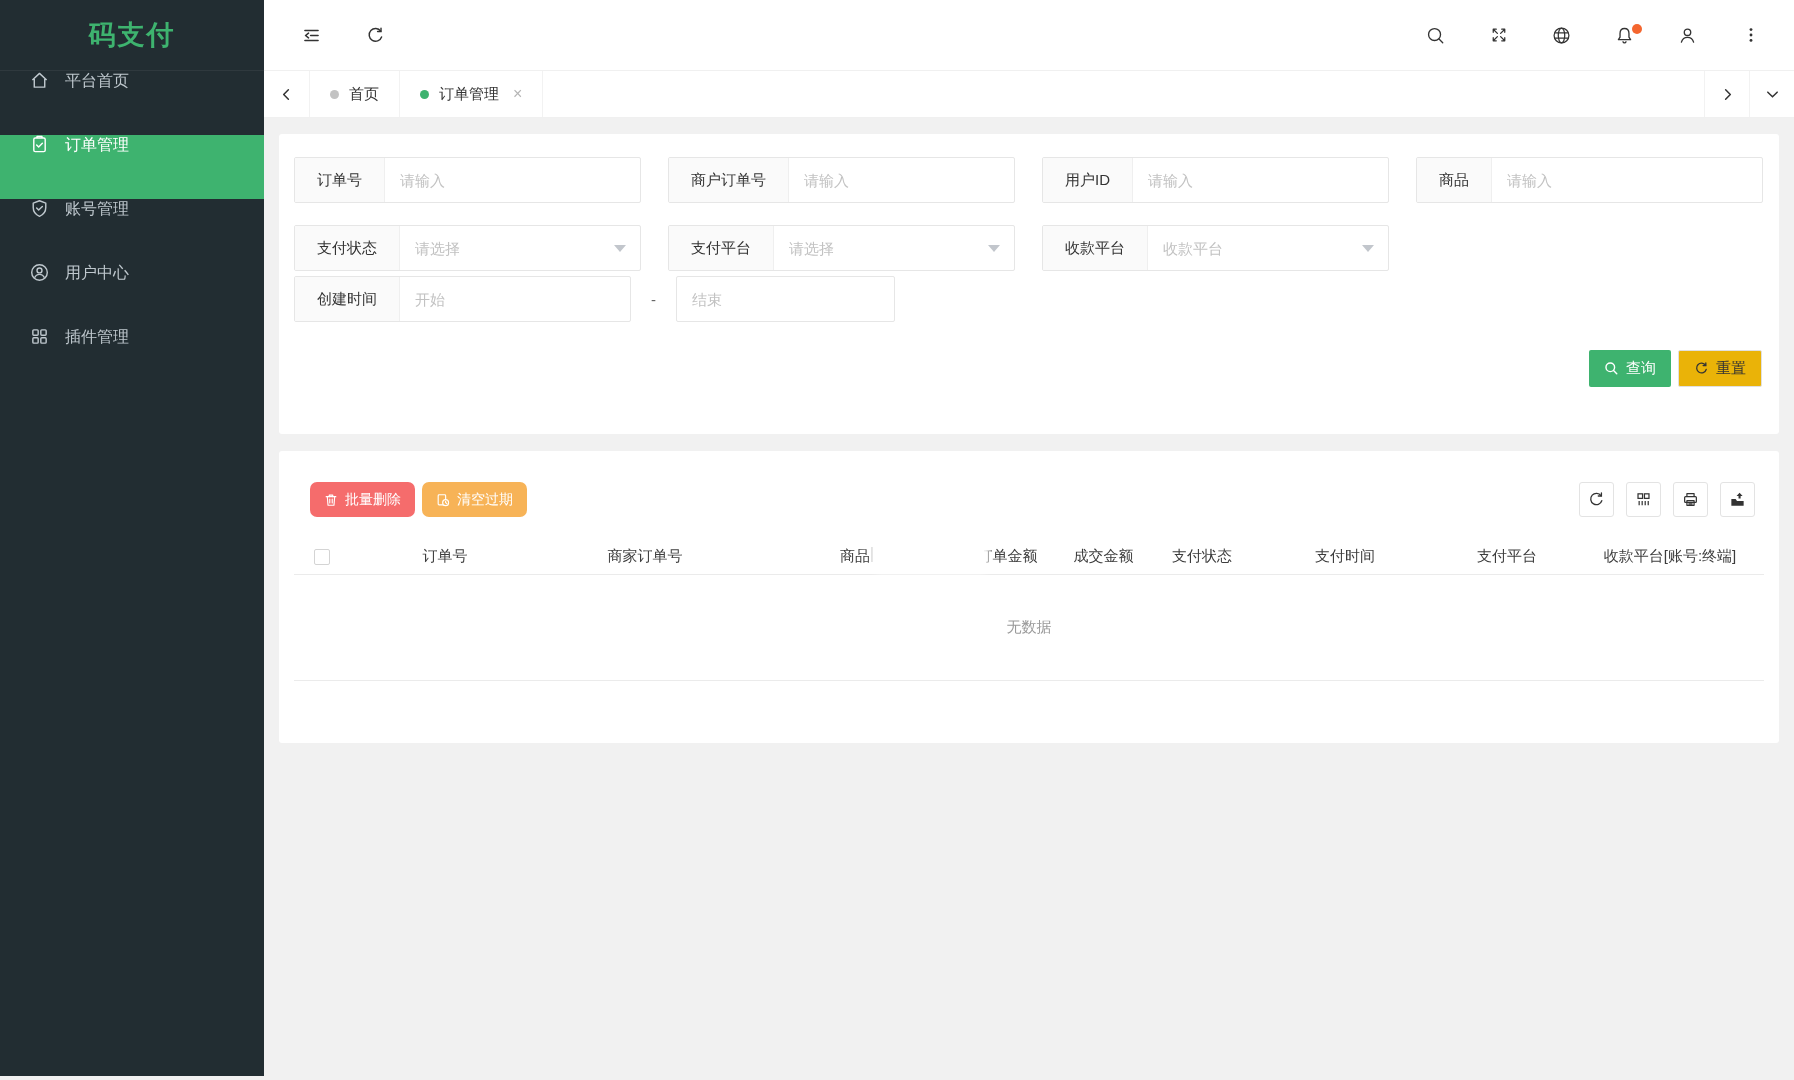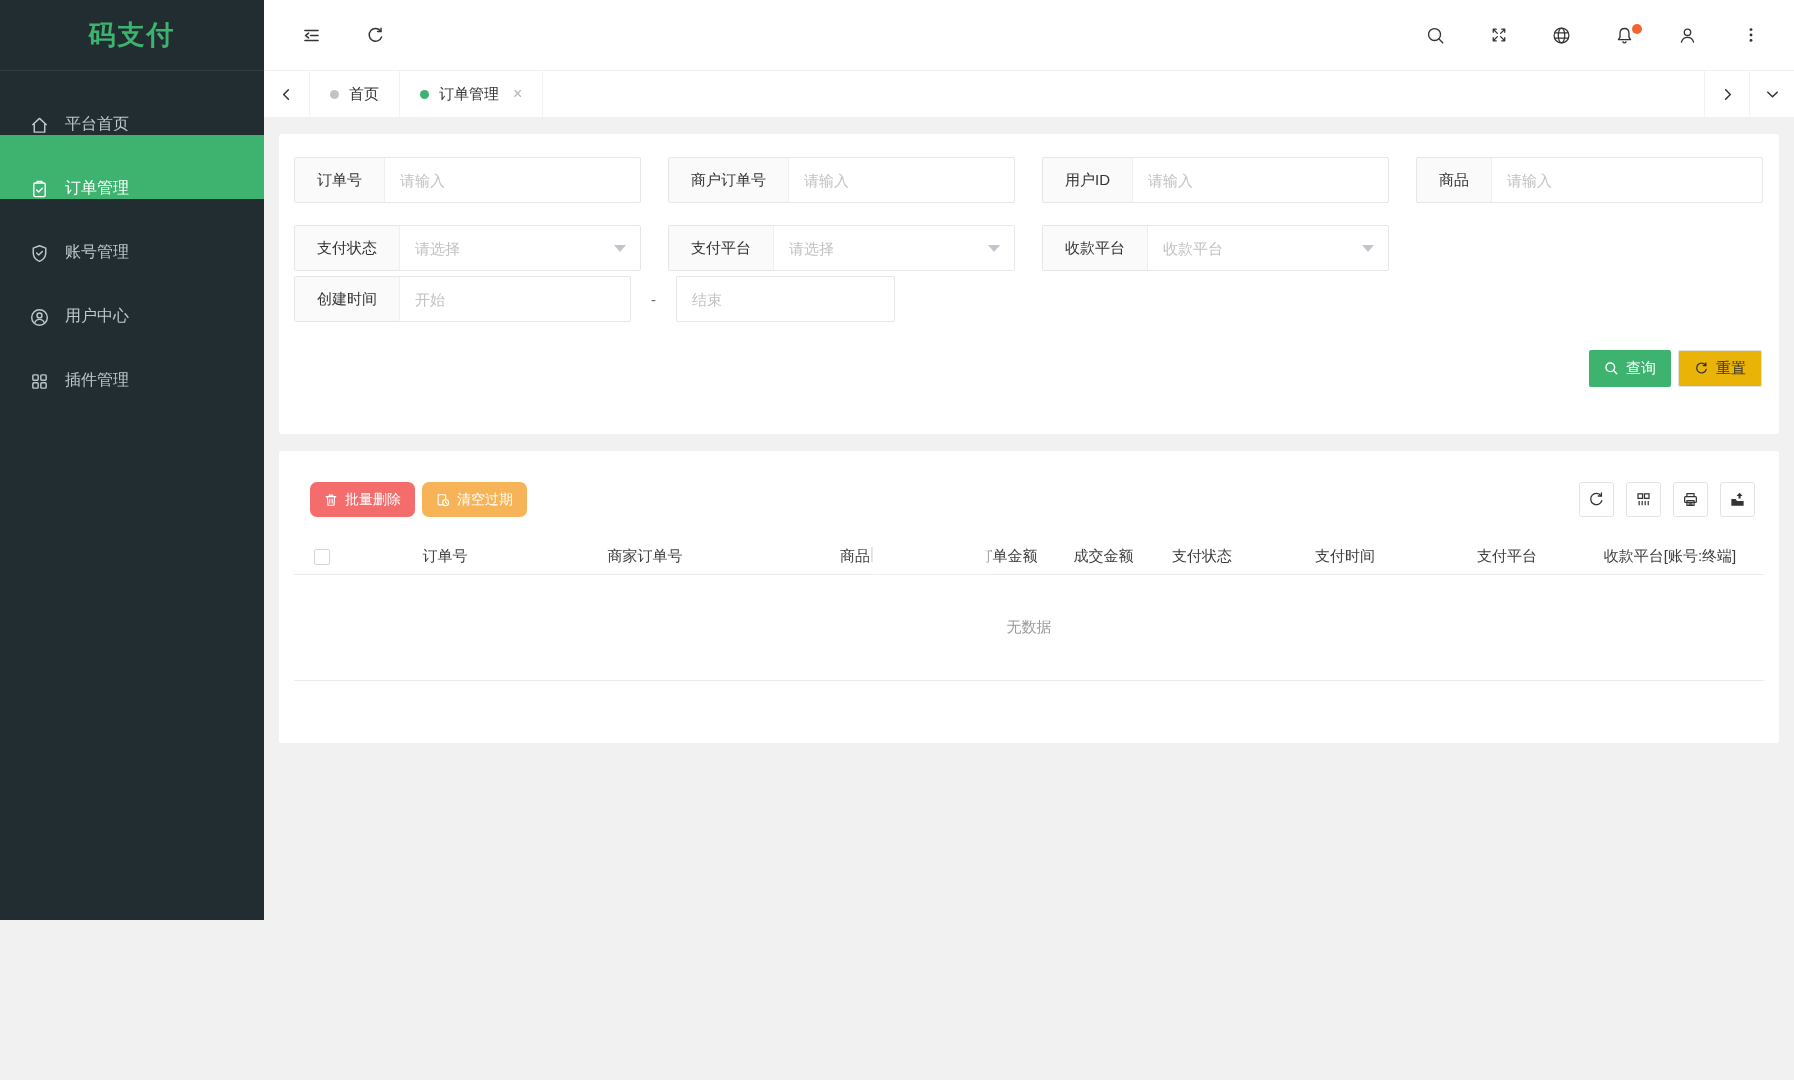--- a/index.html
+++ b/index.html
@@ -4,26 +4,26 @@
 <style>
   * { box-sizing: border-box; margin: 0; padding: 0; }
   html,body { width:1794px; height:1080px; }
   body {
     font-family: "Liberation Sans", "DejaVu Sans", sans-serif;
     background:#f1f1f1; overflow:hidden; position:relative; color:#333;
   }
   svg { display:block; }
 
   
-  .sidebar { position:absolute; left:0; top:0; width:264px; height:920px; background:#222d32; z-index:5; }
+  .sidebar { position:absolute; left:0; top:0; width:264px; height:1076px; background:#222d32; z-index:5; }
   .logo { height:71px; display:flex; align-items:center; justify-content:center;
           color:#3eb36f; font-size:27px; font-weight:bold; letter-spacing:2px;
           border-bottom:1px solid rgba(255,255,255,.06); }
   .menu { padding-top:0; }
-  .menu-item { height:64px; display:flex; align-items:flex-end; padding-left:30px; gap:16px;
+  .menu-item { height:64px; display:flex; align-items:flex-start; padding-left:30px; gap:16px;
                color:#bfc8ce; font-size:16px; cursor:pointer; }
   .menu-item .mi-icon { width:19px; height:19px; flex:0 0 19px; }
   .menu-item.active { background:#3eb36f; color:#ffffff; }
 
   
   .header { position:absolute; left:264px; top:0; right:0; height:71px; background:#fff;
             border-bottom:1px solid #f0f0f0; z-index:4; }
   .hbtn { position:absolute; top:0; height:70px; width:46px; display:flex; align-items:center;
           justify-content:center; cursor:pointer; color:#333; }
   .header-right { position:absolute; right:12px; top:0; height:70px; display:flex; align-items:center; }

